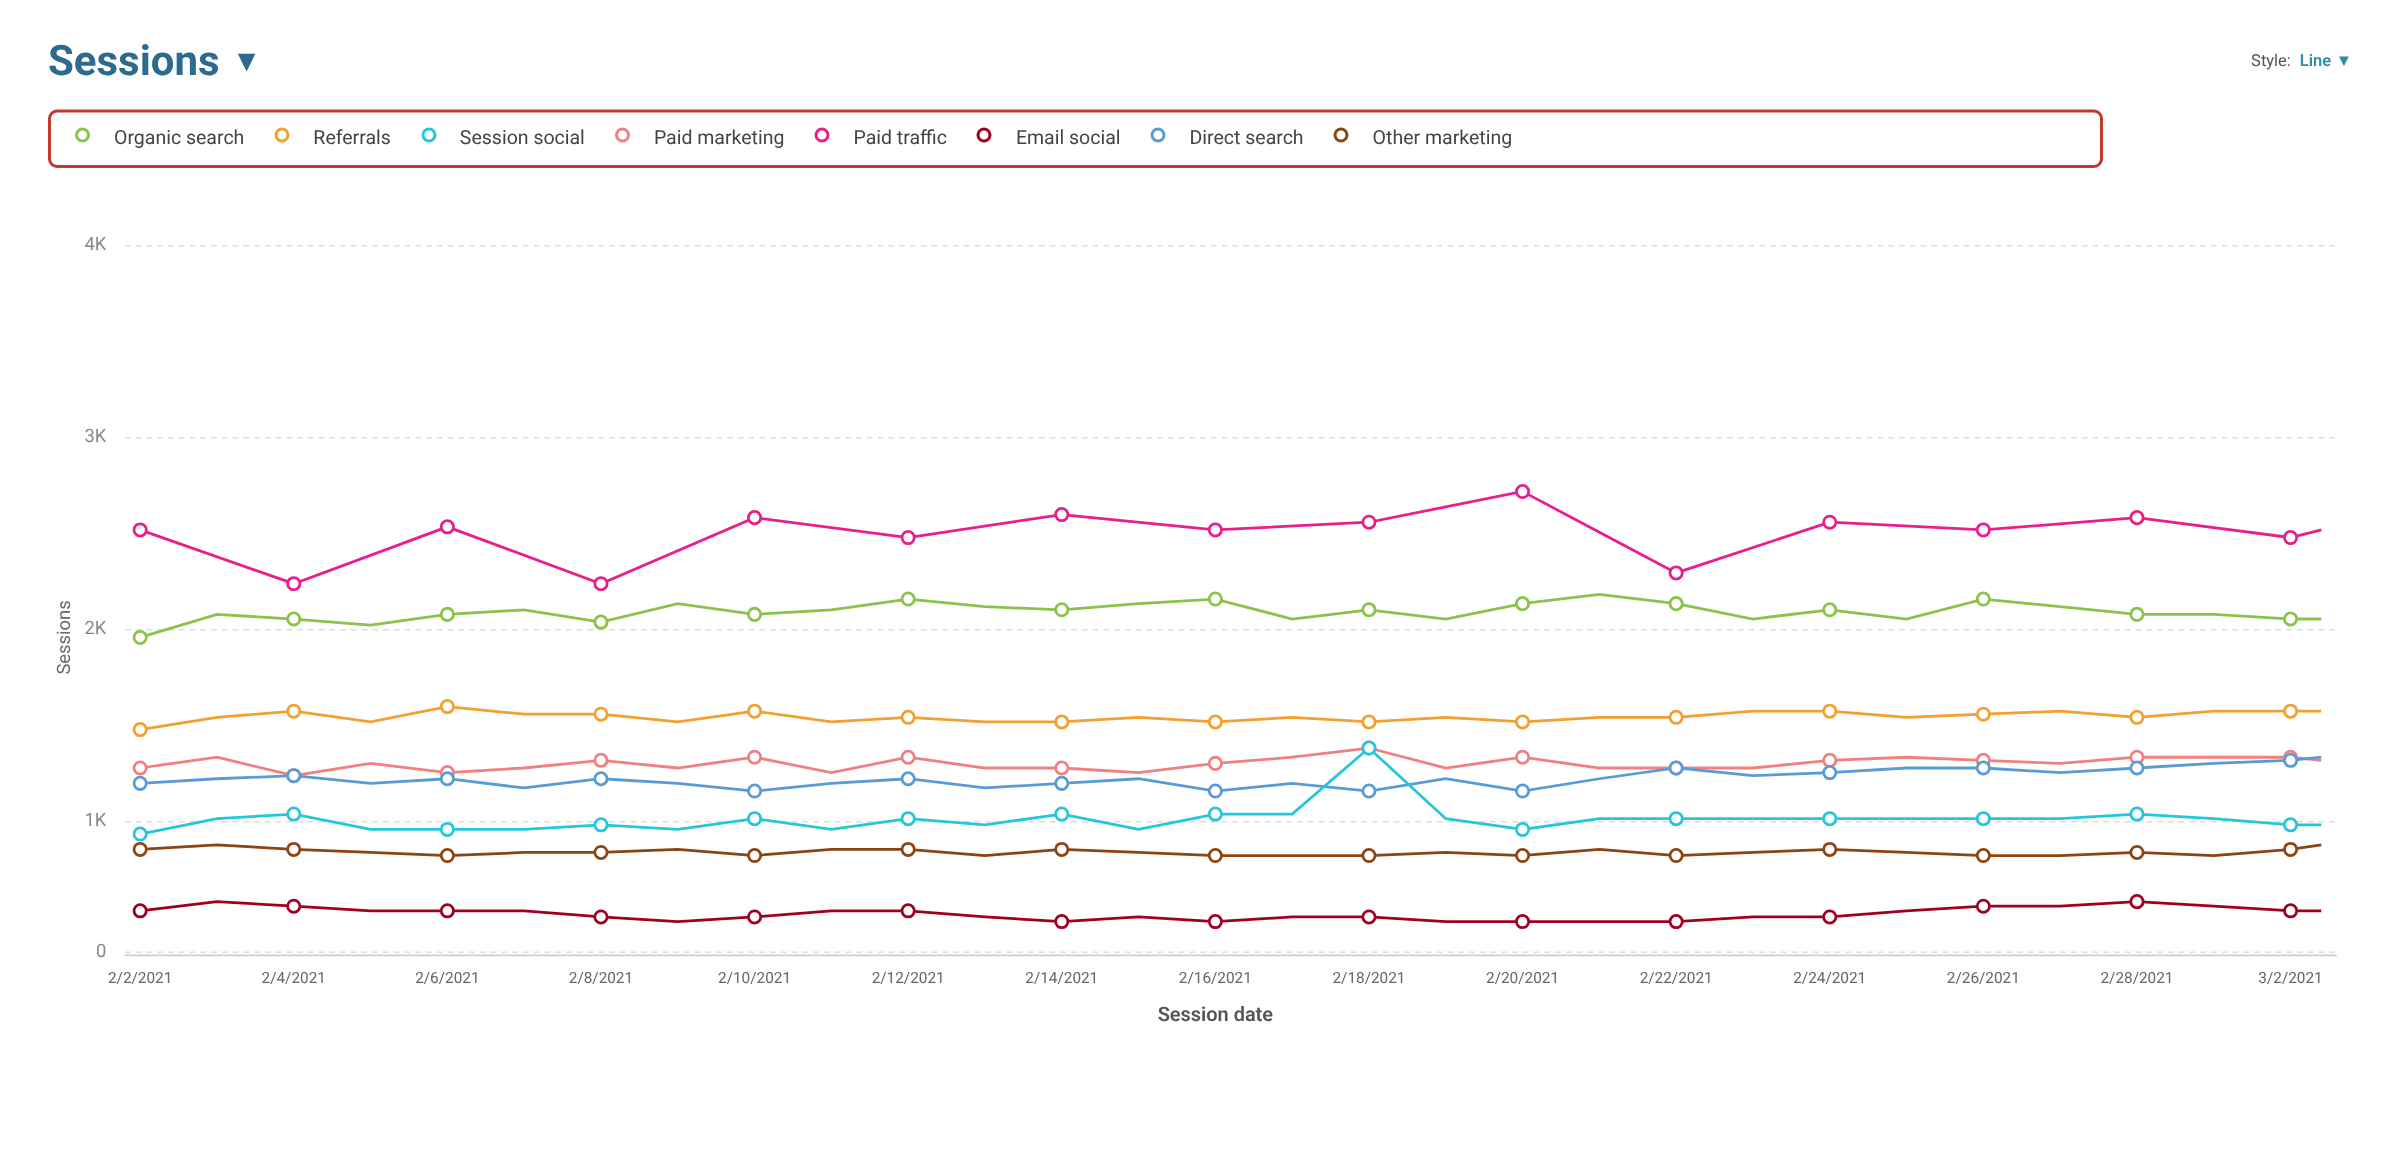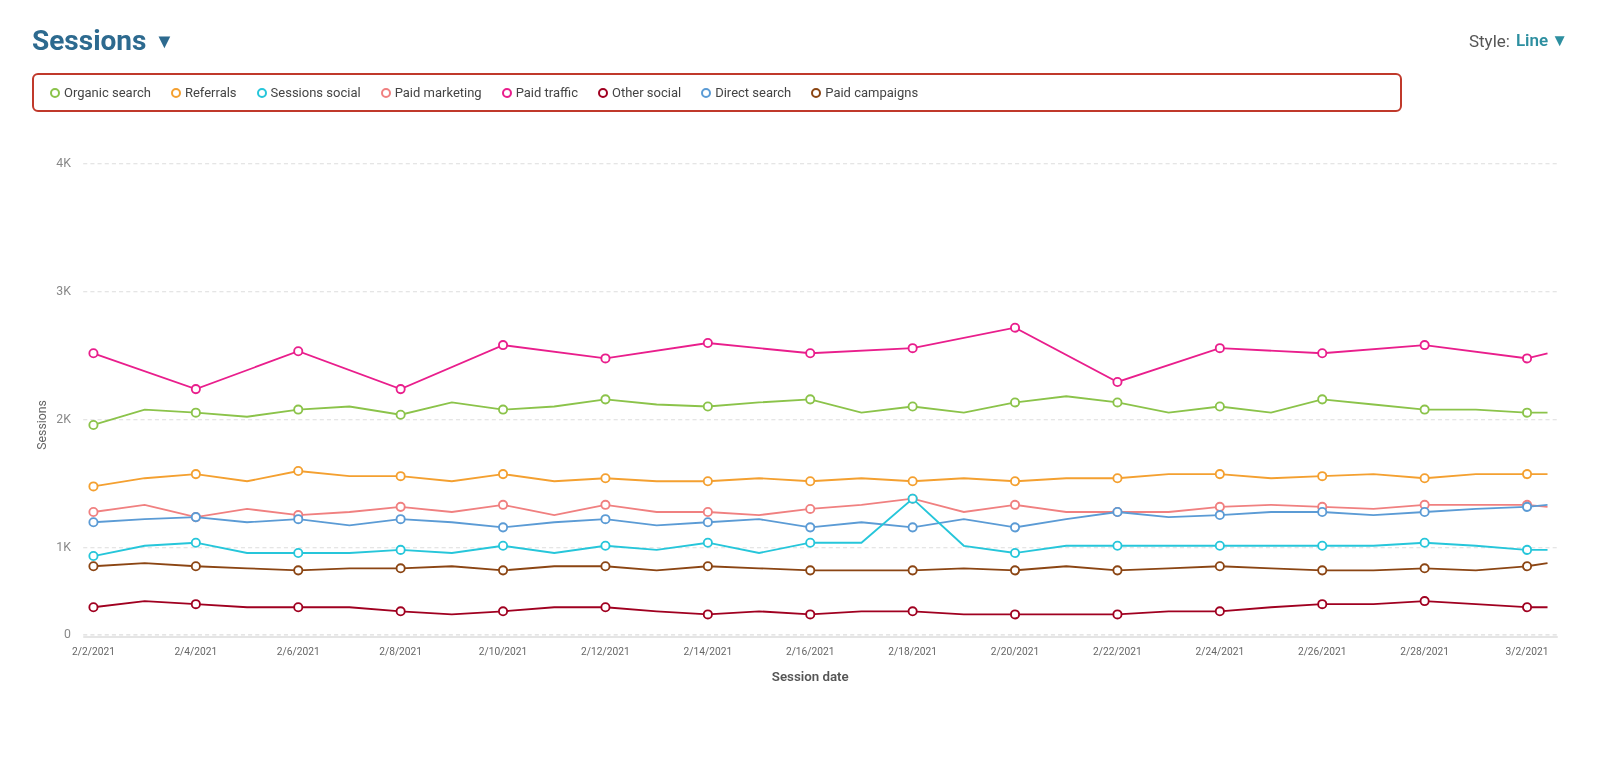--- a/index.html
+++ b/index.html
@@ -21,21 +21,21 @@
       color: #2d6a8f;
       display: flex;
       align-items: center;
       gap: 8px;
     }
     .title-dropdown {
       font-size: 20px;
       color: #2d6a8f;
     }
     .style-control {
-      font-size: 17px;
+      font-size: 11px;
       color: #555;
       display: flex;
       align-items: center;
       gap: 6px;
     }
     .style-link {
       color: #2d8fa0;
       font-weight: 600;
       cursor: pointer;
       display: flex;
@@ -47,22 +47,21 @@
       border-radius: 6px;
       padding: 10px 16px;
       display: flex;
       flex-wrap: wrap;
       gap: 12px 20px;
       margin-bottom: 16px;
       max-width: 1370px;
     }
     .legend-item {
       display: flex;
-      align-items: center;
-      gap: 4px;
+      gap: 16px;
       font-size: 13px;
       color: #444;
     }
     .legend-dot {
       width: 10px;
       height: 10px;
       border-radius: 50%;
       border: 2px solid;
       background: #fff;
       flex-shrink: 0;
@@ -100,41 +99,41 @@
 <div class="legend-item">
       <span class="legend-dot" style="border-color: rgb(139, 195, 74);"></span>
       <span>Organic search</span>
     </div>
     <div class="legend-item">
       <span class="legend-dot" style="border-color: rgb(244, 160, 48);"></span>
       <span>Referrals</span>
     </div>
     <div class="legend-item">
       <span class="legend-dot" style="border-color: rgb(38, 198, 218);"></span>
-      <span>Sessions social</span>
+      <span>Session social</span>
     </div>
     <div class="legend-item">
       <span class="legend-dot" style="border-color: rgb(240, 128, 128);"></span>
       <span>Paid marketing</span>
     </div>
     <div class="legend-item">
       <span class="legend-dot" style="border-color: rgb(233, 30, 140);"></span>
       <span>Paid traffic</span>
     </div>
     <div class="legend-item">
       <span class="legend-dot" style="border-color: rgb(160, 0, 32);"></span>
-      <span>Other social</span>
+      <span>Email social</span>
     </div>
     <div class="legend-item">
       <span class="legend-dot" style="border-color: rgb(91, 155, 213);"></span>
       <span>Direct search</span>
     </div>
     <div class="legend-item">
       <span class="legend-dot" style="border-color: rgb(139, 69, 19);"></span>
-      <span>Paid campaigns</span>
+      <span>Other marketing</span>
     </div>
   </div>
 
 <div class="chart-container">
   <svg class="chart" viewBox="0 0 1500 560" xmlns="http://www.w3.org/2000/svg">
 
     <text x="38" y="38" font-size="12" fill="#888" text-anchor="end">4K</text>
     <text x="38" y="163" font-size="12" fill="#888" text-anchor="end">3K</text>
     <text x="38" y="288" font-size="12" fill="#888" text-anchor="end">2K</text>
     <text x="38" y="413" font-size="12" fill="#888" text-anchor="end">1K</text>

